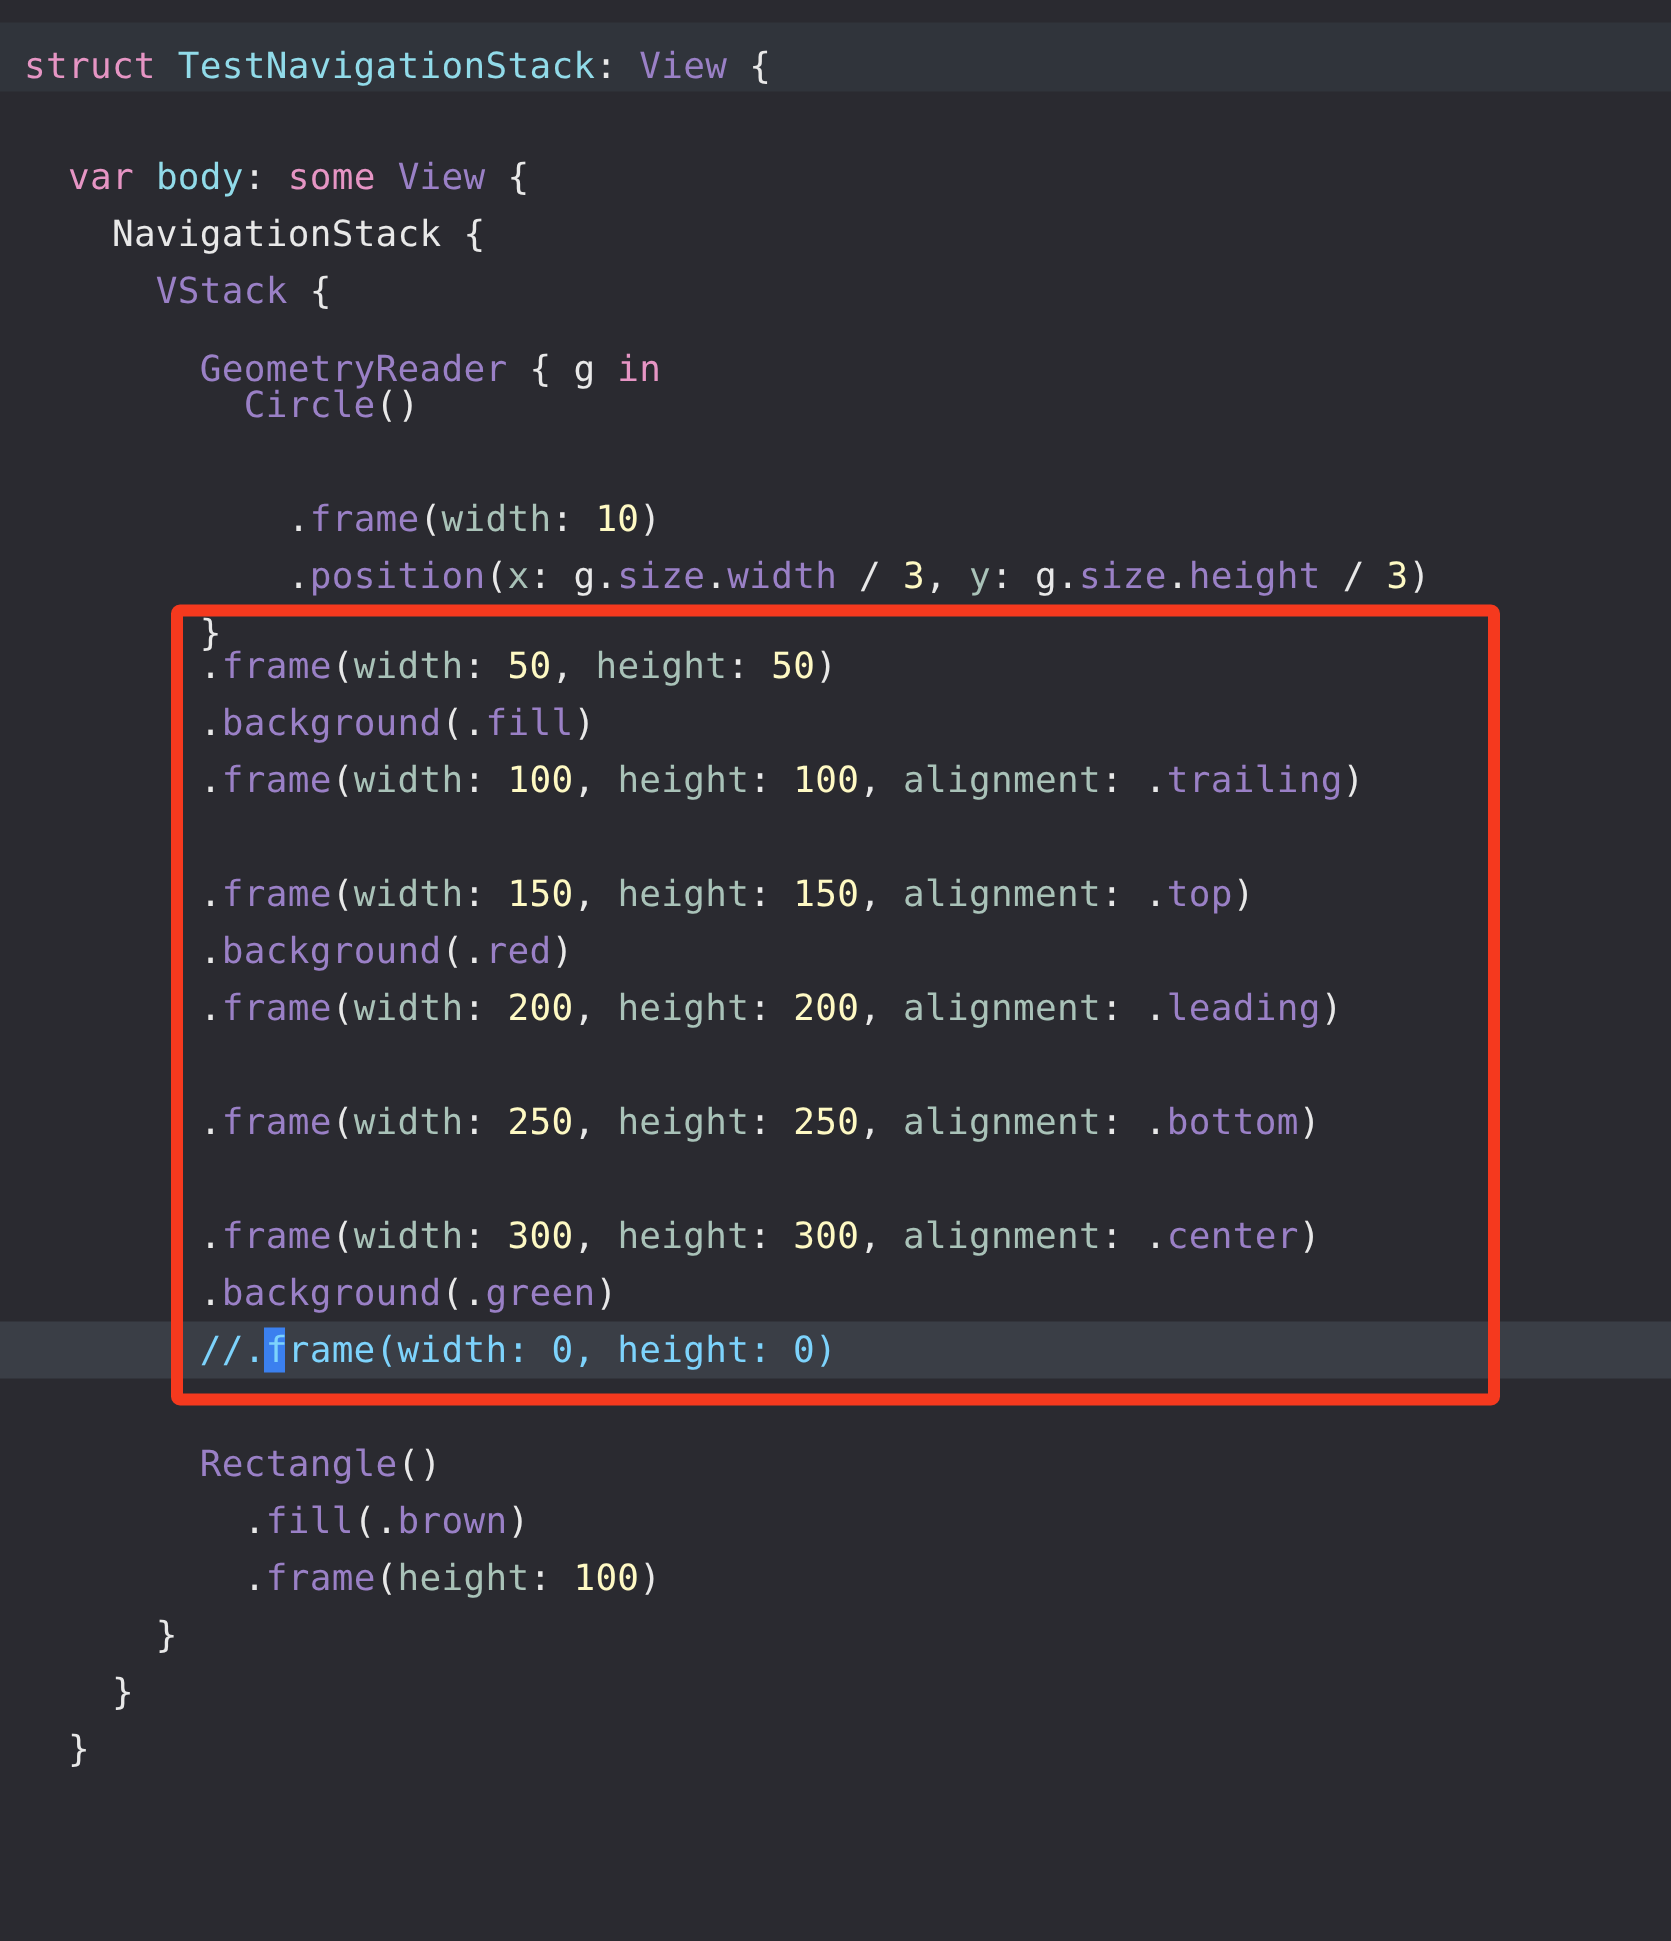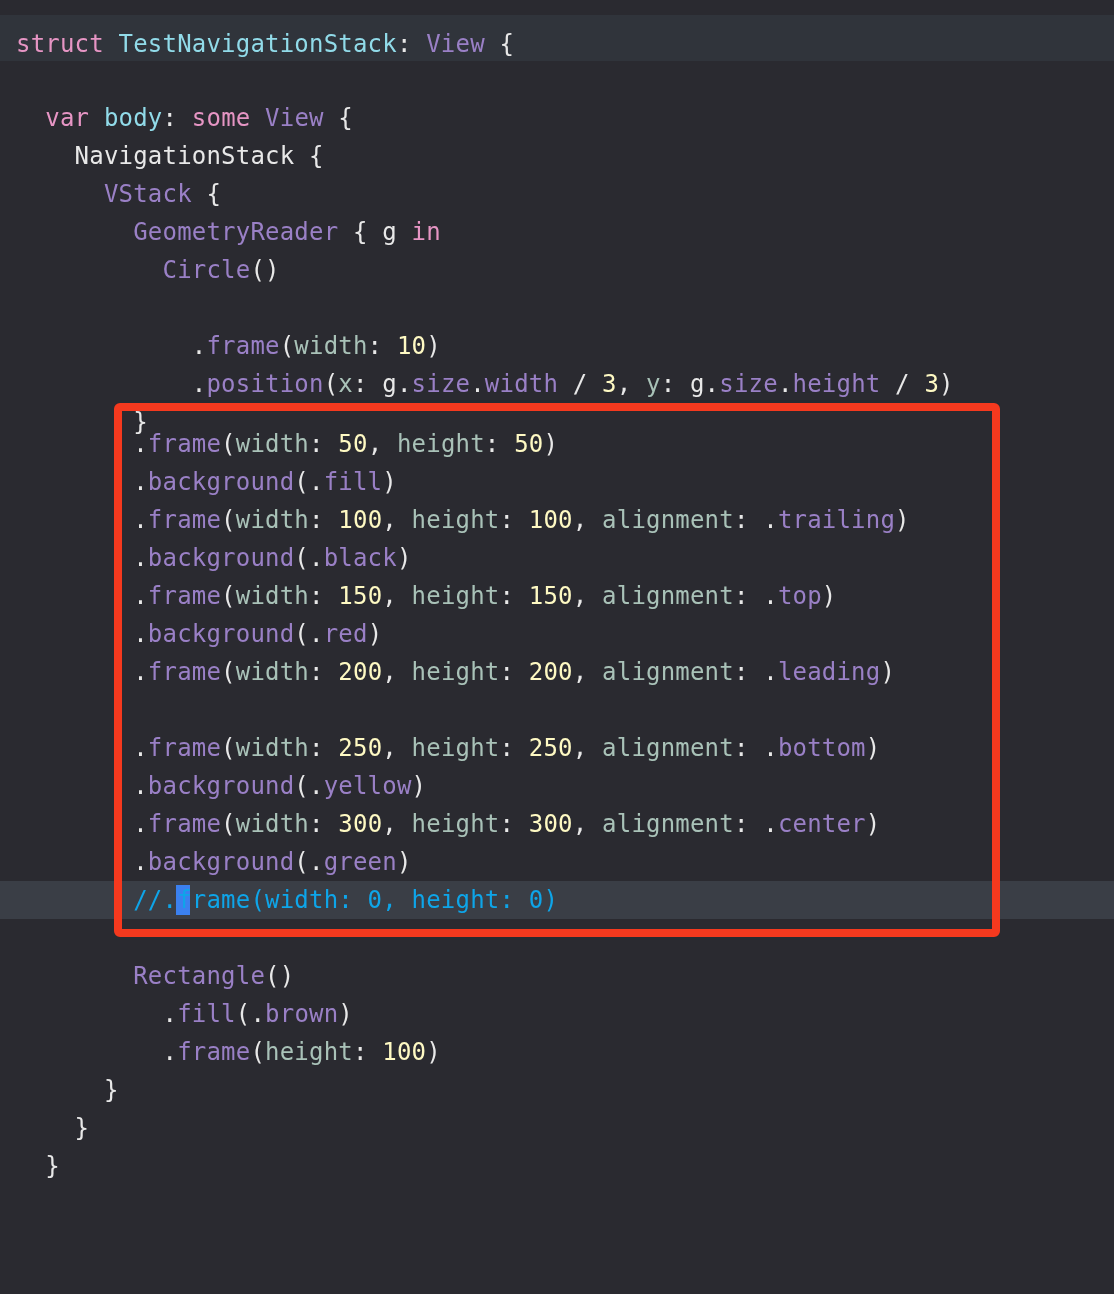--- a/index.html
+++ b/index.html
@@ -27,21 +27,21 @@
     white-space: pre;
     height: 38px;
     line-height: 38px;
   }
   .pink    { color: #e695c4; }
   .cyan    { color: #91dbe9; }
   .purple  { color: #9a80c6; }
   .yellow  { color: #fef9c3; }
   .white   { color: #e8e8e8; }
   .param   { color: #a9c2b8; }
-  .comment { color: #0ea5e9; }
+  .comment { color: #7dd3fc; }
 
   .region-banner {
     position: absolute;
     left: 0; top: 0;
     width: 1114px;
     height: 46px;
     background: #30343b;
     z-index: 0;
   }
   .line-highlight {
@@ -87,49 +87,47 @@
   <div class="code-layer">
 
     <div class="line" style="top:10px"><span class="pink">struct </span><span class="cyan">TestNavigationStack</span><span class="white">: </span><span class="purple">View</span><span class="white"> {</span></div>
 
     <div class="line" style="top:84px">  <span class="pink">var </span><span class="cyan">body</span><span class="white">: </span><span class="pink">some </span><span class="purple">View</span><span class="white"> {</span></div>
 
     <div class="line" style="top:122px">    <span class="white">NavigationStack</span><span class="white"> {</span></div>
 
     <div class="line" style="top:160px">      <span class="purple">VStack</span><span class="white"> {</span></div>
 
-    <div class="line" style="top:198px">        <span class="purple">GeometryReader</span><span class="white"> { </span><span class="white">g </span><span class="pink">in</span></div>
+    <div class="line" style="top:212px">        <span class="purple">GeometryReader</span><span class="white"> { </span><span class="white">g </span><span class="pink">in</span></div>
 
     <div class="line" style="top:236px">          <span class="purple">Circle</span><span class="white">()</span></div>
 
 
     <div class="line" style="top:312px">            <span class="white">.</span><span class="purple">frame</span><span class="white">(</span><span class="param">width</span><span class="white">: </span><span class="yellow">10</span><span class="white">)</span></div>
 
     <div class="line" style="top:350px">            <span class="white">.</span><span class="purple">position</span><span class="white">(</span><span class="param">x</span><span class="white">: g.</span><span class="purple">size</span><span class="white">.</span><span class="purple">width</span><span class="white"> / </span><span class="yellow">3</span><span class="white">, </span><span class="param">y</span><span class="white">: g.</span><span class="purple">size</span><span class="white">.</span><span class="purple">height</span><span class="white"> / </span><span class="yellow">3</span><span class="white">)</span></div>
 
     <div class="line" style="top:388px">        <span class="white">}</span></div>
 
     <div class="line" style="top:410px">        <span class="white">.</span><span class="purple">frame</span><span class="white">(</span><span class="param">width</span><span class="white">: </span><span class="yellow">50</span><span class="white">, </span><span class="param">height</span><span class="white">: </span><span class="yellow">50</span><span class="white">)</span></div>
 
     <div class="line" style="top:448px">        <span class="white">.</span><span class="purple">background</span><span class="white">(</span><span class="white">.</span><span class="purple">fill</span><span class="white">)</span></div>
 
     <div class="line" style="top:486px">        <span class="white">.</span><span class="purple">frame</span><span class="white">(</span><span class="param">width</span><span class="white">: </span><span class="yellow">100</span><span class="white">, </span><span class="param">height</span><span class="white">: </span><span class="yellow">100</span><span class="white">, </span><span class="param">alignment</span><span class="white">: .</span><span class="purple">trailing</span><span class="white">)</span></div>
 
-    <div class="line" style="top:524px">        <span class="white">.</span><span class="purple">background</span><span class="white">(</span><span class="white">.</span><span class="purple">black</span><span class="white">)</span></div>
 
     <div class="line" style="top:562px">        <span class="white">.</span><span class="purple">frame</span><span class="white">(</span><span class="param">width</span><span class="white">: </span><span class="yellow">150</span><span class="white">, </span><span class="param">height</span><span class="white">: </span><span class="yellow">150</span><span class="white">, </span><span class="param">alignment</span><span class="white">: .</span><span class="purple">top</span><span class="white">)</span></div>
 
     <div class="line" style="top:600px">        <span class="white">.</span><span class="purple">background</span><span class="white">(</span><span class="white">.</span><span class="purple">red</span><span class="white">)</span></div>
 
     <div class="line" style="top:638px">        <span class="white">.</span><span class="purple">frame</span><span class="white">(</span><span class="param">width</span><span class="white">: </span><span class="yellow">200</span><span class="white">, </span><span class="param">height</span><span class="white">: </span><span class="yellow">200</span><span class="white">, </span><span class="param">alignment</span><span class="white">: .</span><span class="purple">leading</span><span class="white">)</span></div>
 
 
     <div class="line" style="top:714px">        <span class="white">.</span><span class="purple">frame</span><span class="white">(</span><span class="param">width</span><span class="white">: </span><span class="yellow">250</span><span class="white">, </span><span class="param">height</span><span class="white">: </span><span class="yellow">250</span><span class="white">, </span><span class="param">alignment</span><span class="white">: .</span><span class="purple">bottom</span><span class="white">)</span></div>
 
-    <div class="line" style="top:752px">        <span class="white">.</span><span class="purple">background</span><span class="white">(</span><span class="white">.</span><span class="purple">yellow</span><span class="white">)</span></div>
 
     <div class="line" style="top:790px">        <span class="white">.</span><span class="purple">frame</span><span class="white">(</span><span class="param">width</span><span class="white">: </span><span class="yellow">300</span><span class="white">, </span><span class="param">height</span><span class="white">: </span><span class="yellow">300</span><span class="white">, </span><span class="param">alignment</span><span class="white">: .</span><span class="purple">center</span><span class="white">)</span></div>
 
     <div class="line" style="top:828px">        <span class="white">.</span><span class="purple">background</span><span class="white">(</span><span class="white">.</span><span class="purple">green</span><span class="white">)</span></div>
 
     <div class="line" style="top:866px">        <span class="comment">//.frame(width: 0, height: 0)</span></div>
 
     <div class="line" style="top:980px">          <span class="white">.</span><span class="purple">fill</span><span class="white">(</span><span class="white">.</span><span class="purple">brown</span><span class="white">)</span></div>
 
     <div class="line" style="top:942px">        <span class="purple">Rectangle</span><span class="white">()</span></div>

